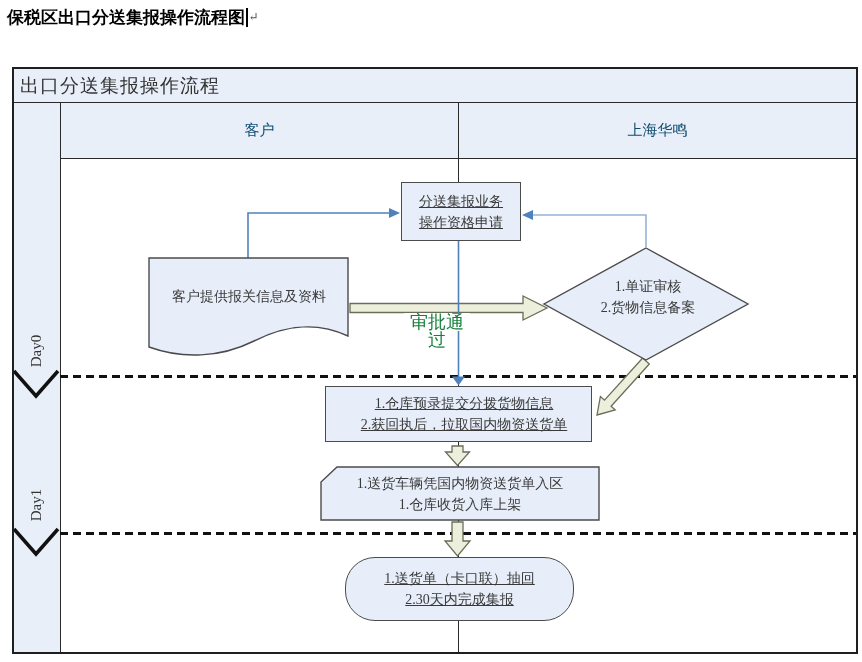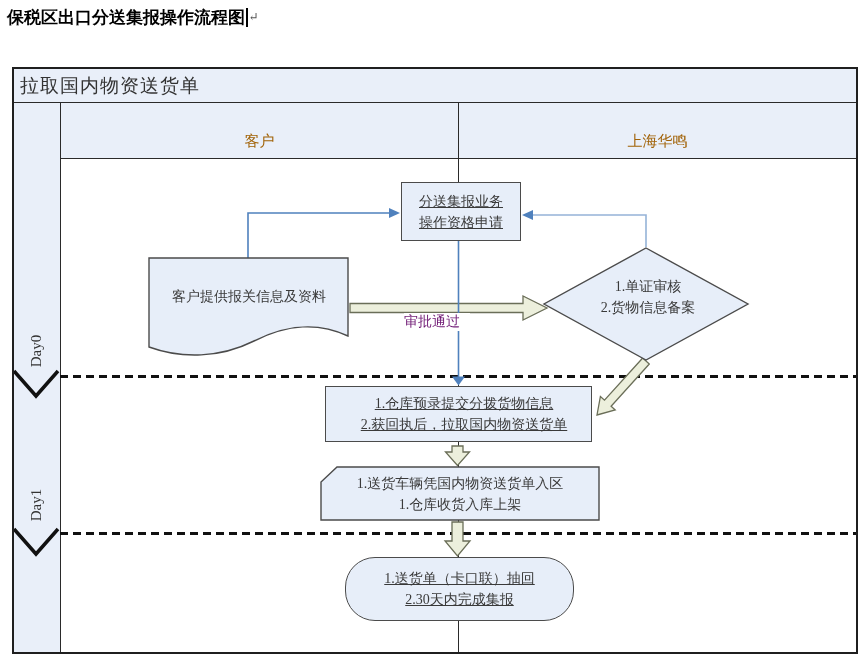--- a/index.html
+++ b/index.html
@@ -11,21 +11,21 @@
   .doc-title{left:7px;top:6px;display:flex;align-items:center;font-size:17px;font-weight:bold;color:#000;}
   .caret{width:1.5px;height:19px;background:#000;margin-left:1px;}
   .pmark{font-size:12px;font-weight:normal;color:#555;margin-left:1px;}
 
   
   .frame{left:12px;top:67px;width:846px;height:587px;border:2px solid #1f1f1f;background:transparent;}
   .headerbar-bg{left:14px;top:69px;width:842px;height:33px;background:#e9eff9;}
   .headerbar-text{left:20px;top:69px;height:33px;line-height:34px;font-size:19px;letter-spacing:1px;color:#333;}
   .sidebar-bg{left:14px;top:103px;width:46px;height:549px;background:#e9eff9;}
   .colhead-bg{top:103px;height:55px;background:#e9eff9;}
-  .colhead-text{top:114px;height:55px;line-height:55px;text-align:center;font-size:15px;color:#a16207;}
+  .colhead-text{top:103px;height:55px;line-height:55px;text-align:center;font-size:15px;color:#0c4a6e;}
   .hline{background:#2a2a2a;height:1px;}
   .vline{background:#2a2a2a;width:1px;}
 
   
   .overlay{left:0;top:0;width:862px;height:662px;pointer-events:none;}
 
   
   .node{display:flex;flex-direction:column;justify-content:center;align-items:center;
         background:#e7eef9;border:1.5px solid #4b4b4b;font-size:14px;line-height:1.5;color:#3a3a3a;text-align:center;text-decoration:underline;}
   .node-qualification{left:401px;top:182px;width:120px;height:59px;}
@@ -33,21 +33,21 @@
   .node-completion{left:345px;top:557px;width:229px;height:64px;border-radius:30px;}
 
   
   .shape-text{display:flex;flex-direction:column;justify-content:center;align-items:center;
               font-size:14px;line-height:1.5;color:#3a3a3a;text-align:center;background:transparent;}
   .text-document{left:152px;top:272px;width:194px;height:48px;}
   .text-diamond{left:576px;top:272px;width:144px;height:50px;}
   .text-card{left:325px;top:469px;width:270px;height:50px;}
 
   .approval-label{left:404px;top:313px;width:66px;height:18px;background:#fff;
-                  font-size:14px;line-height:18px;color:#701a75;}
+                  font-size:18px;line-height:18px;text-align:center;color:#15803d;}
 
   .day-label{width:48px;height:48px;display:flex;justify-content:center;align-items:center;
              font-size:15px;color:#333;transform:rotate(-90deg);}
   .day0{left:12px;top:327px;}
   .day1{left:12px;top:481px;}
 </style>
 </head>
 <body>
 
 <div class="canvas">
@@ -61,21 +61,21 @@
   <div class="abs headerbar-bg"></div>
   <div class="abs sidebar-bg"></div>
   <div class="abs colhead-bg" style="left:61px;width:397px;"></div>
   <div class="abs colhead-bg" style="left:459px;width:397px;"></div>
 
   <div class="abs hline" style="left:12px;top:102px;width:846px;"></div>
   <div class="abs hline" style="left:60px;top:158px;width:798px;"></div>
   <div class="abs vline" style="left:60px;top:102px;height:552px;"></div>
   <div class="abs vline" style="left:458px;top:102px;height:552px;"></div>
 
-  <div class="abs headerbar-text">拉取国内物资送货单</div>
+  <div class="abs headerbar-text">出口分送集报操作流程</div>
   <div class="abs colhead-text" style="left:61px;width:397px;">客户</div>
   <div class="abs colhead-text" style="left:459px;width:397px;">上海华鸣</div>
 
   <svg class="abs overlay" viewBox="0 0 862 662">
 
     <line x1="60" y1="376.5" x2="856" y2="376.5" stroke="#111" stroke-width="3" stroke-dasharray="8 5"></line>
     <line x1="60" y1="533.5" x2="856" y2="533.5" stroke="#111" stroke-width="3" stroke-dasharray="8 5"></line>
 
     <polyline points="14,371 36,396 58,371" fill="none" stroke="#111" stroke-width="3.5"></polyline>
     <polyline points="14,529 36,554 58,529" fill="none" stroke="#111" stroke-width="3.5"></polyline>

